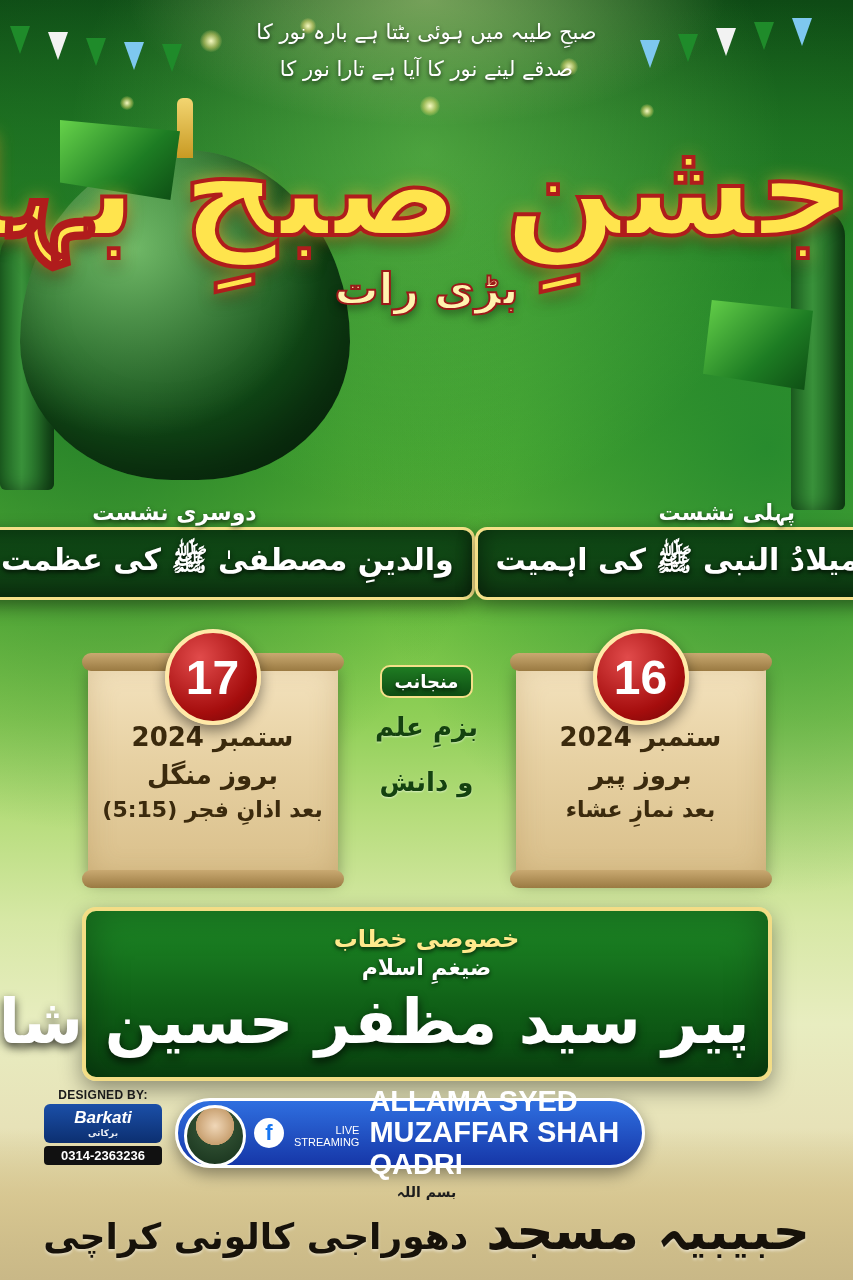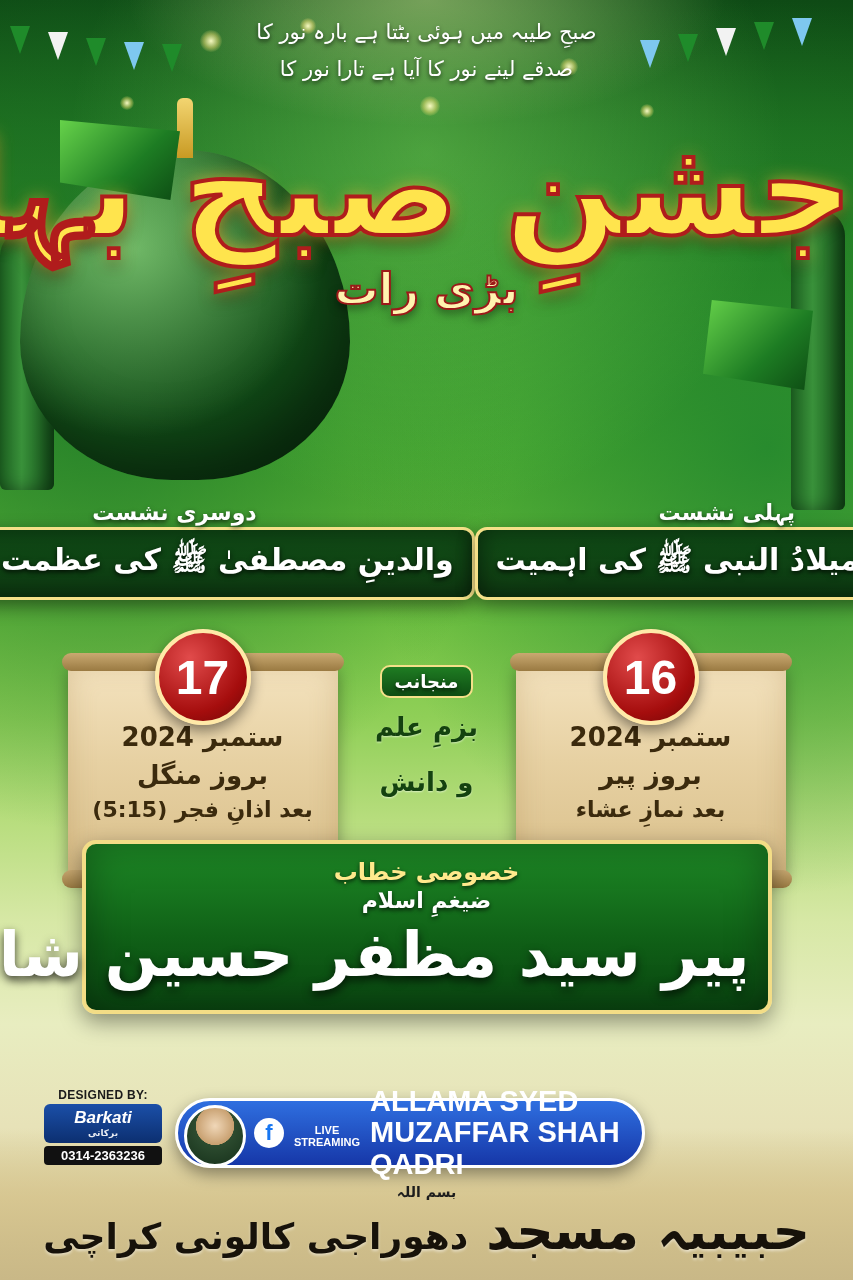--- a/index.html
+++ b/index.html
@@ -151,21 +151,21 @@
   }
 
   
   .scrolls {
     position: absolute; top: 625px; left: 0; width: 100%;
     display: flex; justify-content: center; align-items: flex-start; gap: 14px;
     z-index: 7;
   }
   .scroll {
     position: relative;
-    width: 270px; height: 215px;
+    width: 250px; height: 215px;
     background: linear-gradient(to bottom, #f4e3bf 0%, #e7d1a3 45%, #d9bf8a 100%);
     border-radius: 6px;
     box-shadow: 0 6px 16px rgba(0,0,0,0.35), inset 0 0 28px rgba(150,110,50,0.25);
     margin-top: 38px;
   }
   .scroll:before, .scroll:after {
     content: "";
     position: absolute; left: -6px; width: calc(100% + 12px); height: 18px;
     background: linear-gradient(to bottom, #c9a971, #9a7a42);
     border-radius: 9px;
@@ -198,21 +198,21 @@
     text-shadow: 0 2px 4px rgba(0,0,0,0.7);
   }
   .mid-text {
     margin-top: 10px; color: #14420f; font-size: 26px; font-weight: bold;
     line-height: 1.5;
     text-shadow: 0 1px 2px rgba(255,255,255,0.55);
   }
 
   
   .speaker-panel {
-    position: absolute; top: 840px; left: 50%; transform: translateX(-50%);
+    position: absolute; top: 907px; left: 50%; transform: translateX(-50%);
     width: 690px; padding: 14px 18px 20px;
     background: linear-gradient(to bottom, #1e8a26, #0f5e16 60%, #0a4711);
     border: 4px solid #f3dd86;
     border-radius: 14px;
     box-shadow: 0 8px 22px rgba(0,0,0,0.4), inset 0 0 40px rgba(0,0,0,0.35);
     text-align: center; z-index: 7;
   }
   .sp-kicker { color: #ffe98c; font-size: 24px; font-weight: bold; text-shadow: 0 2px 4px rgba(0,0,0,0.7); }
   .sp-sub { color: #ffffff; font-size: 22px; font-weight: bold; margin-top: 2px; text-shadow: 0 2px 4px rgba(0,0,0,0.7); }
   .sp-name {
@@ -256,21 +256,21 @@
     border: 3px solid #ffffff;
     overflow: hidden;
   }
   .fb-badge {
     width: 30px; height: 30px; border-radius: 50%;
     background: #ffffff; color: #1877f2;
     font-size: 22px; font-weight: bold;
     display: flex; align-items: center; justify-content: center;
     flex: 0 0 auto;
   }
-  .live-word { color: #ffffff; font-size: 11px; font-weight: bold; line-height: 1.05; text-align: center; flex: 0 0 auto; margin-top: 7px; }
+  .live-word { color: #ffffff; font-size: 11px; font-weight: normal; line-height: 1.05; text-align: right; flex: 0 0 auto; margin-top: 7px; }
   .live-name { color: #ffffff; font-size: 29px; font-weight: bold; line-height: 1.08; text-align: left; }
 
   
   .venue {
     position: absolute; left: 0; bottom: 18px; width: 100%;
     text-align: center; z-index: 7;
   }
   .venue-crest {
     font-size: 14px; color: #1d1d1d; font-weight: bold; margin-bottom: 2px;
   }

